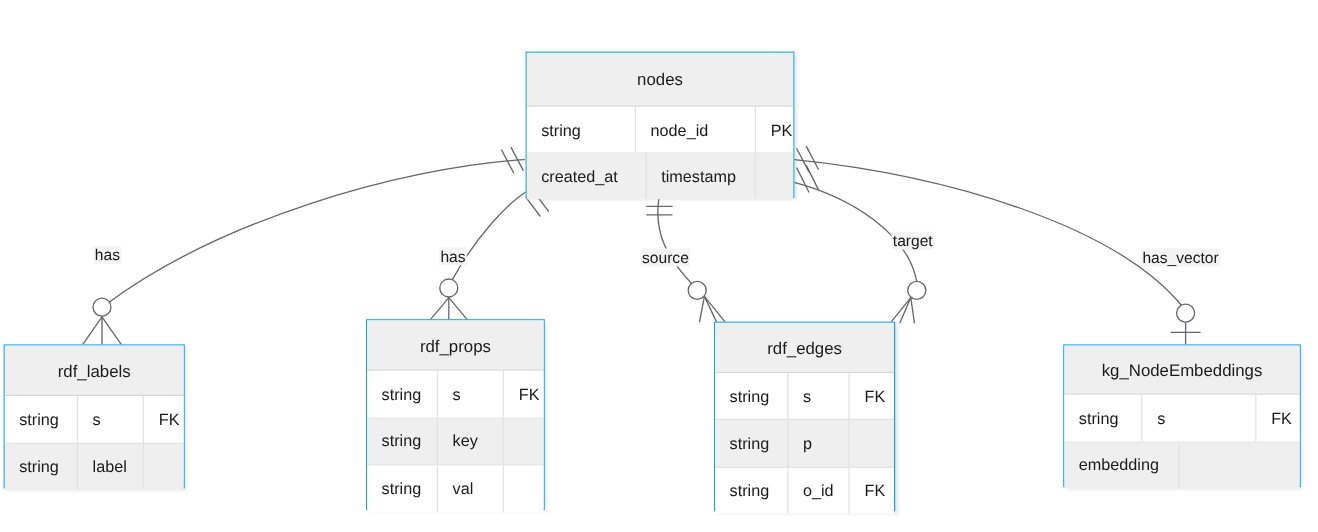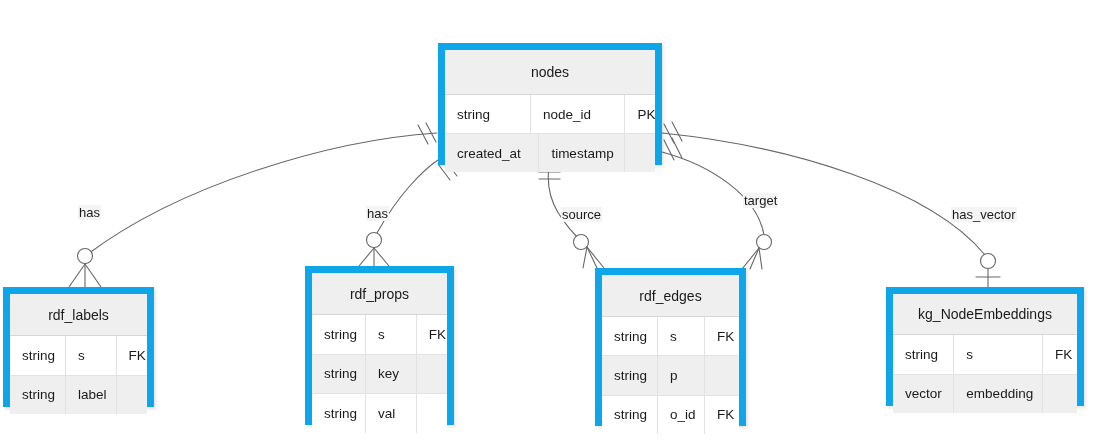--- a/index.html
+++ b/index.html
@@ -21,21 +21,21 @@
     left: 0;
     top: 0;
     width: 1098px;
     height: 443px;
   }
 
   
   .entity {
     position: absolute;
     box-sizing: border-box;
-    border: 7px solid #0ea5e9;
+    border: 1px solid #0ea5e9;
     background: #ffffff;
     box-shadow: 2px 2px 3px rgba(0,0,0,0.10);
     z-index: 5;
   }
   .entity-title {
     background: #efefef;
     border-bottom: 1px solid #d6d6d6;
     text-align: center;
     color: #1a1a1a;
     font-size: 14px;
@@ -152,21 +152,21 @@
         <path d="M 988,269 L 988,287"></path>
         <path d="M 976,277 L 1000,277"></path>
       </g>
     </g>
 
   </g>
 </svg>
 
 <div class="rel-label" style="left:78px; top:205px;">has</div>
 <div class="rel-label" style="left:366px; top:206px;">has</div>
-<div class="rel-label" style="left:561px; top:207px;">source</div>
+<div class="rel-label" style="left:534px; top:207px;">source</div>
 <div class="rel-label" style="left:743px; top:193px;">target</div>
 <div class="rel-label" style="left:951px; top:207px;">has_vector</div>
 
 <div id="entities-root">
     <div class="entity" style="left: 438px; top: 43px; width: 224px; height: 122px;">
       <div class="entity-title" style="height: 44px;">nodes</div>
       <div class="attr-row" style="height: 38px;">
         <div class="attr-cell" style="width: 92px;">string</div>
         <div class="attr-cell" style="width: 101px;">node_id</div>
         <div class="attr-cell keycell" style="width: 31px;">PK</div>
@@ -227,18 +227,17 @@
       </div>
     </div>
     <div class="entity" style="left: 886px; top: 287px; width: 198px; height: 119px;">
       <div class="entity-title" style="height: 40px;">kg_NodeEmbeddings</div>
       <div class="attr-row" style="height: 38.5px;">
         <div class="attr-cell" style="width: 66px;">string</div>
         <div class="attr-cell" style="width: 96px;">s</div>
         <div class="attr-cell keycell" style="width: 36px;">FK</div>
       </div>
       <div class="attr-row alt" style="height: 38.5px;">
-        <div class="attr-cell" style="width: 66px;">vector</div>
         <div class="attr-cell" style="width: 96px;">embedding</div>
         <div class="attr-cell keycell" style="width: 36px;"></div>
       </div>
     </div>
   </div>
 
 </body></html>

